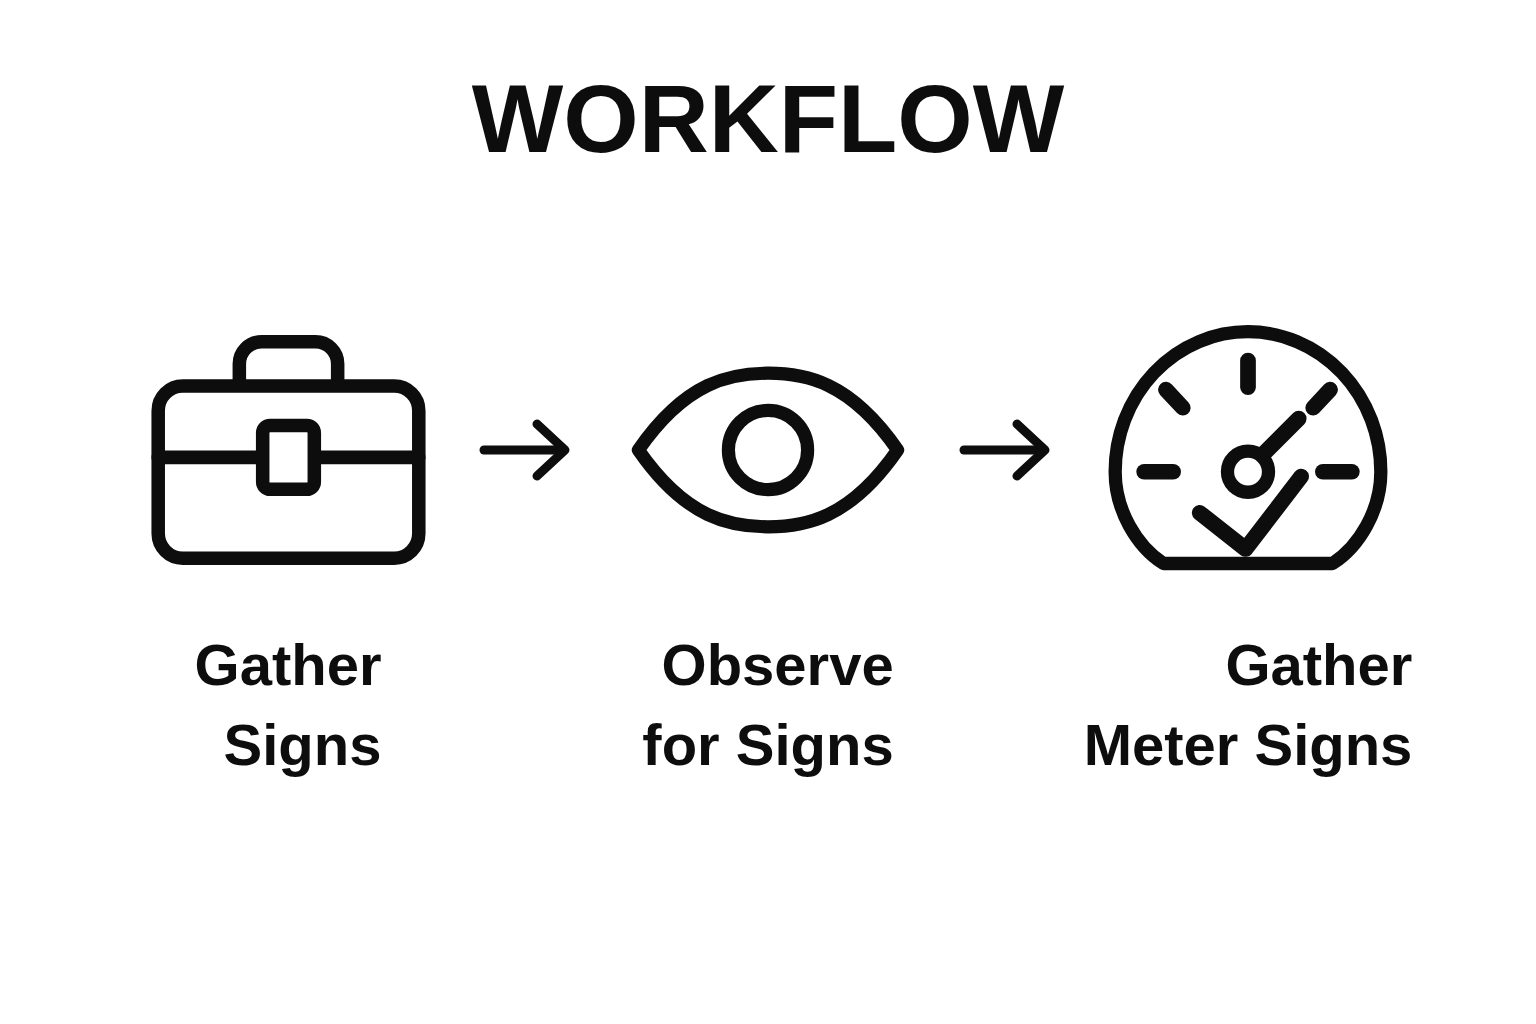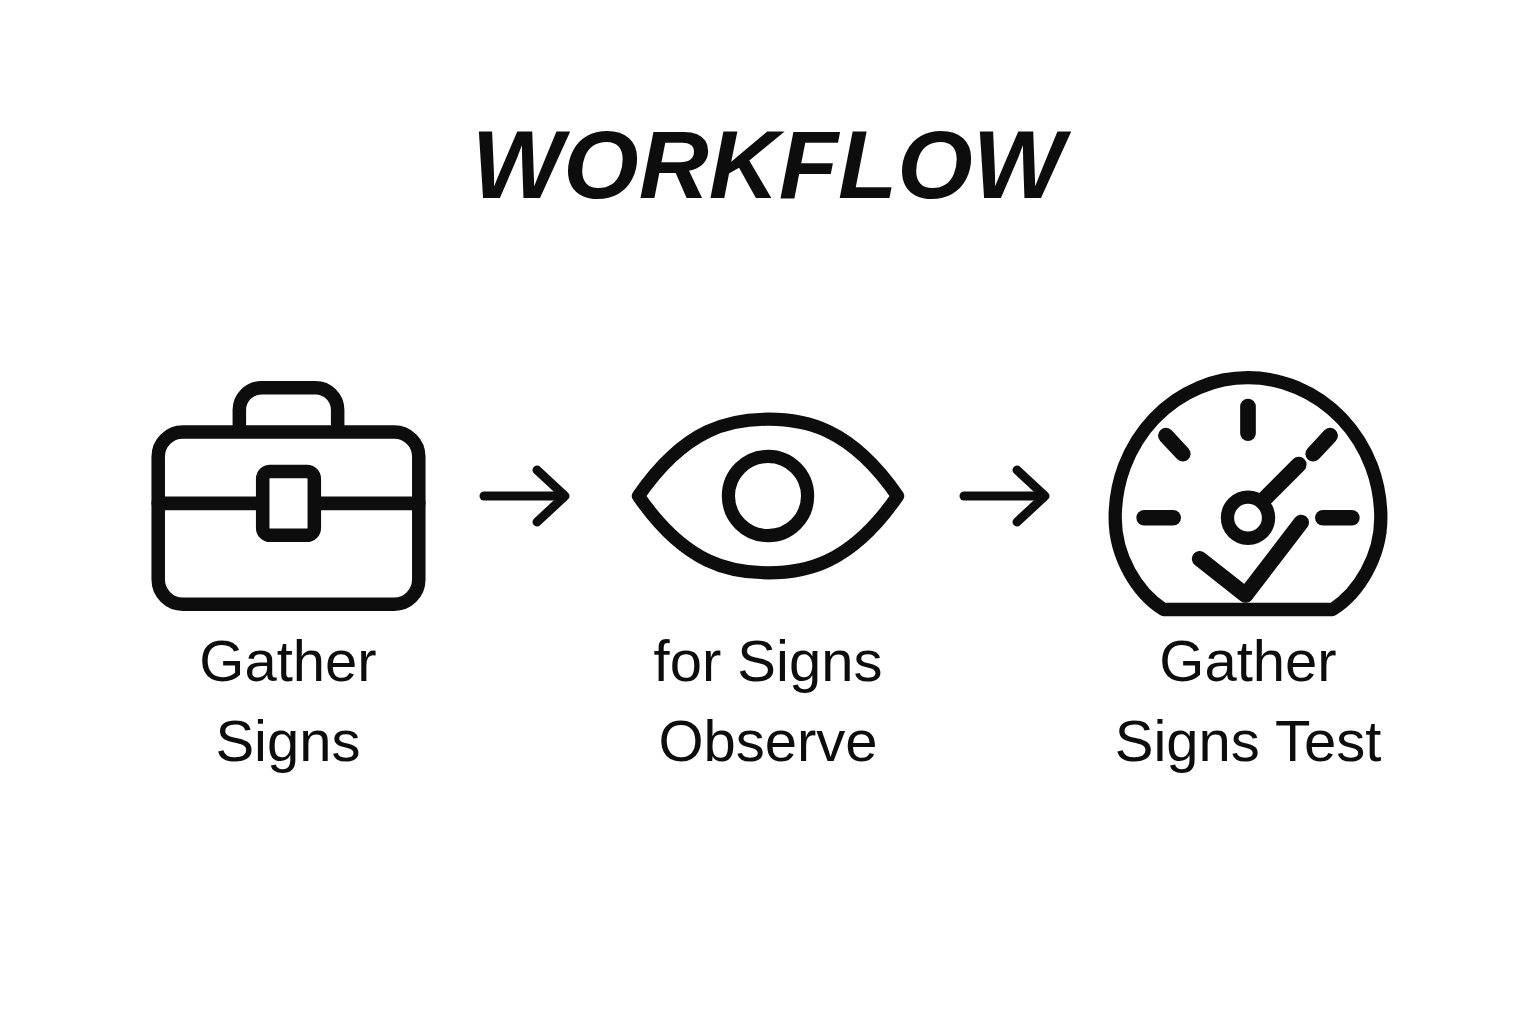--- a/index.html
+++ b/index.html
@@ -8,27 +8,26 @@
   body {
     background: var(--bg);
     color: var(--ink);
     font-family: "Liberation Sans", sans-serif;
   }
   .canvas {
     width: 1536px; height: 1024px;
     display: flex; flex-direction: column; align-items: center;
   }
   .title {
-    margin-top: 112px;
+    margin-top: 66px;
     font-size: 97px;
     font-weight: 700;
     letter-spacing: 0px;
     line-height: 1.1;
     color: var(--ink);
-    font-style: italic;
   }
   .flow-row {
     margin-top: 152px;
     display: flex;
     flex-direction: row;
     align-items: flex-start;
     justify-content: center;
   }
   .step {
     width: 380px;
@@ -38,24 +37,25 @@
     height: 250px; width: 100%;
     display: flex; align-items: center; justify-content: center;
   }
   .icon-box svg { display: block; color: var(--ink); }
   .connector {
     width: 100px; height: 250px;
     display: flex; align-items: center; justify-content: center;
   }
   .connector svg { display: block; color: var(--ink); width: 100px; height: 72px; }
   .step-label {
+    margin-top: 50px;
     font-size: 58px;
-    font-weight: 400;
+    font-weight: 700;
     line-height: 1.38;
-    text-align: center;
+    text-align: right;
     color: var(--ink);
     white-space: nowrap;
   }
   .step-label span { display: block; }
 </style>
 </head>
 <body>
 
 <div class="canvas">
 
@@ -86,22 +86,22 @@
     </div>
 
     <div class="step">
       <div class="icon-box">
         <svg width="288" height="192" viewBox="0 0 120 80" fill="none" stroke="currentColor" stroke-width="5.5" stroke-linecap="round" stroke-linejoin="round">
           <path d="M6 40 C 26 11, 45 8, 60 8 C 75 8, 94 11, 114 40 C 94 69, 75 72, 60 72 C 45 72, 26 69, 6 40 Z"></path>
           <circle cx="60" cy="40" r="16.5"></circle>
         </svg>
       </div>
       <div class="step-label">
+        <span>Observe</span>
         <span>for Signs</span>
-        <span>Observe</span>
       </div>
     </div>
 
     <div class="connector">
       <svg viewBox="0 0 100 72" fill="none" stroke="currentColor" stroke-width="9" stroke-linecap="round" stroke-linejoin="round">
         <line x1="6" y1="36" x2="84" y2="36"></line>
         <polyline points="59,10 87,36 59,62"></polyline>
       </svg>
     </div>
 
@@ -116,18 +116,18 @@
             <line x1="17" y1="62" x2="29" y2="62"></line>
             <line x1="103" y1="62" x2="91" y2="62"></line>
             <line x1="65.5" y1="55.5" x2="81" y2="40"></line>
             <polyline points="40,79 59,94 82,64"></polyline>
           </g>
           <circle cx="60" cy="62" r="8.5" fill="#ffffff"></circle>
         </svg>
       </div>
       <div class="step-label">
         <span>Gather</span>
-        <span>Signs Test</span>
+        <span>Meter Signs</span>
       </div>
     </div>
 
   </div>
 </div>
 
 </body></html>

